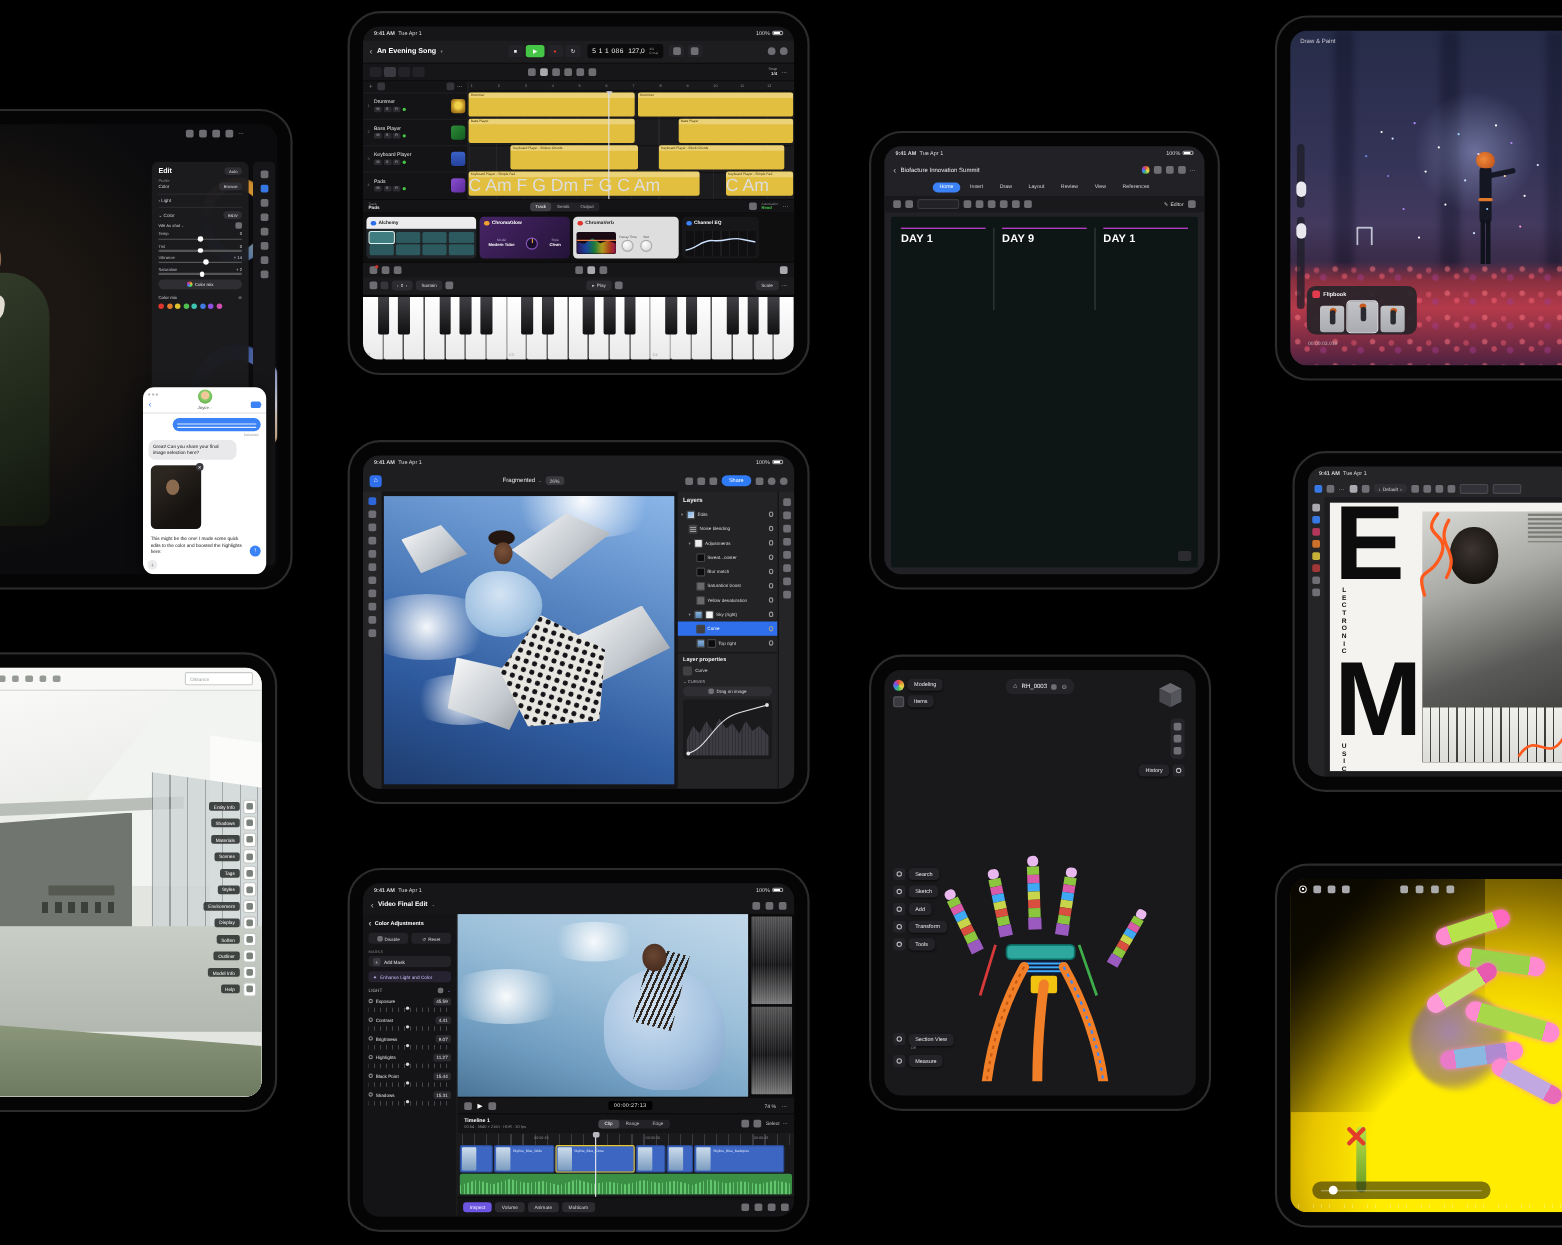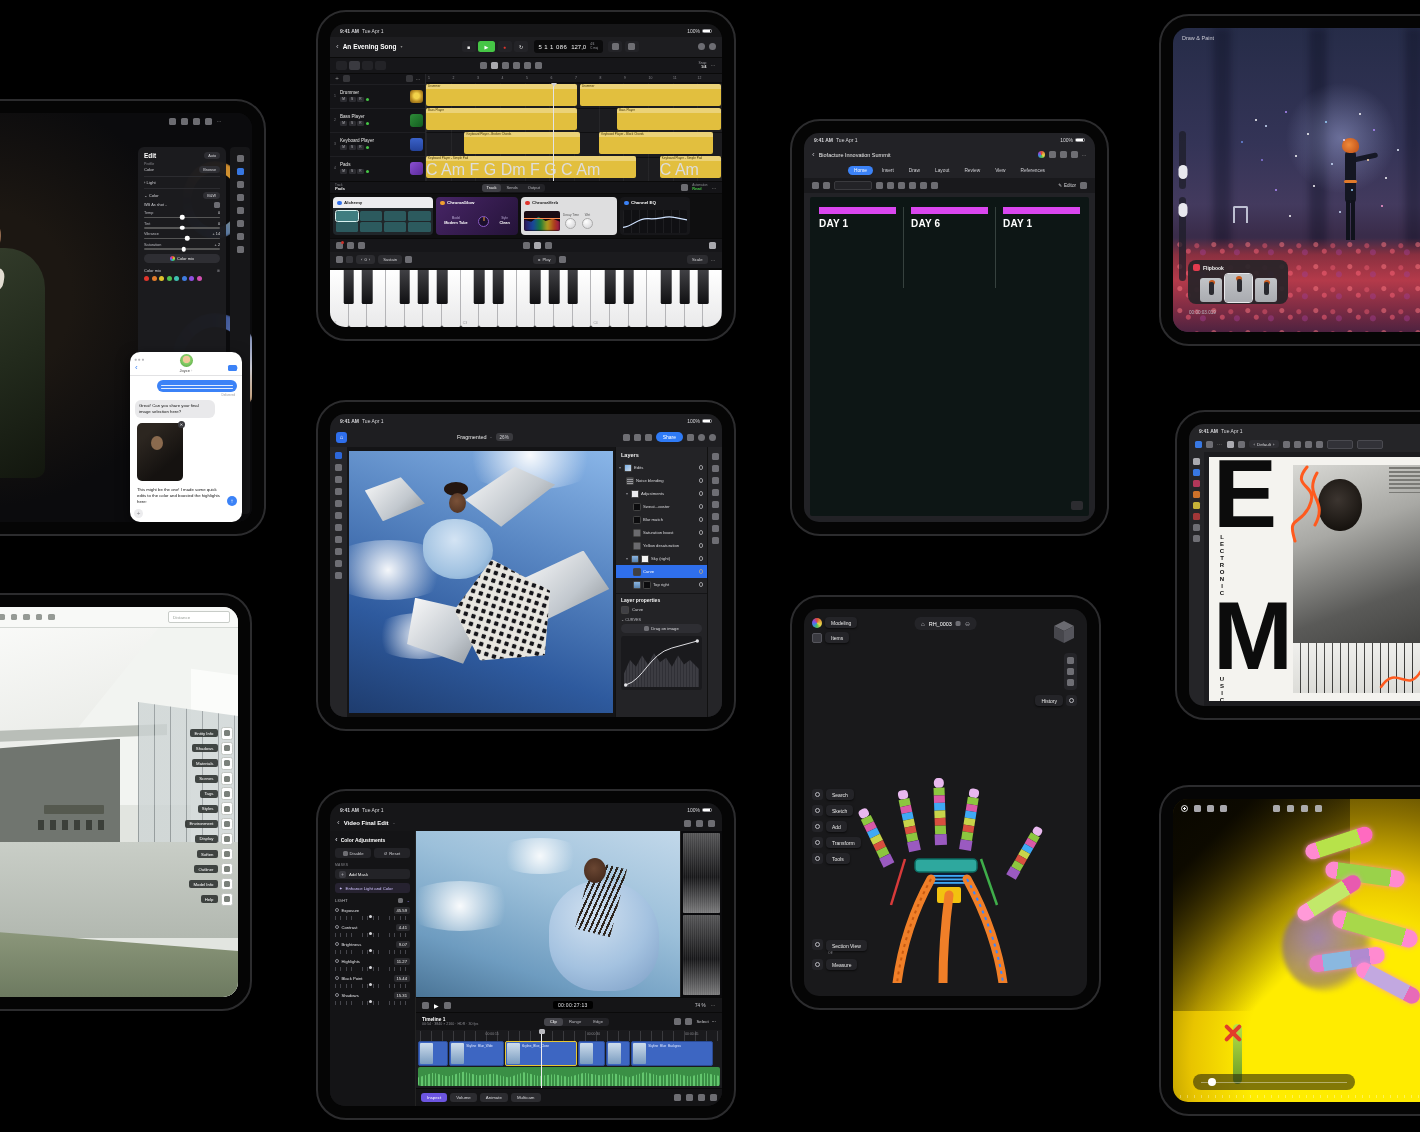--- a/index.html
+++ b/index.html
@@ -201,21 +201,21 @@
 .wd-fmt{height:15px;background:#19191c;display:flex;align-items:center;gap:4px;padding:0 8px}
 .fontbox{width:38px;height:9px;border:.6px solid #3a3a3e;border-radius:2px;background:#232327}
 .wd-editor{margin-left:auto;display:flex;align-items:center;gap:2px;font-size:4.6px;color:#d8d8dc}
 .page{flex:1;margin:4px 6px 6px;background:#0d1615;border-radius:2px;padding:10px 9px;position:relative;overflow:hidden}
 .mast{position:relative;margin-bottom:7px}
 .mast .big{font-family:"Liberation Serif",serif;font-size:37px;font-weight:bold;color:#f4f4ee;letter-spacing:-1.5px;line-height:.9;white-space:nowrap}
 .mast .sub{position:absolute;right:0;bottom:3px;font-size:4.8px;font-weight:bold;letter-spacing:.7px;color:#f4f4ee;background:#0d1615;padding-left:2px}
 .wcols{display:flex;gap:7px}
 .wcol{flex:1;min-width:0}
 .wcol+.wcol{border-left:1px solid #36413e;padding-left:7px}
-.dayh{border-top:7px solid #d946ef;padding-top:4px;font-size:10px;font-weight:bold;color:#fff;letter-spacing:.2px}
+.dayh{border-top:1px solid #d946ef;padding-top:4px;font-size:10px;font-weight:bold;color:#fff;letter-spacing:.2px}
 .sess{margin-top:6px}
 .smeta{font-size:3.1px;font-weight:bold;color:#e8e8e2;letter-spacing:.2px}
 .stitle{font-size:8.3px;font-weight:bold;color:#fff;line-height:.95;letter-spacing:-.2px;margin:1.5px 0 2px}
 .scircle{width:50px;height:50px;border-radius:50%;margin:4px auto 3px}
 .stag{font-size:3.1px;font-weight:bold;color:#fff;margin-top:2px;letter-spacing:.1px}
 .sbody{font-family:"Liberation Serif",serif;font-size:4px;line-height:1.45;color:#c3cbc8;margin-top:1.5px}
 .kbd-dismiss{position:absolute;right:6px;bottom:6px;width:12px;height:9px;border-radius:2px;background:#2c2c30}
 
 #ps{left:316px;top:400px;width:420px;height:331px}
 .ps{background:#1e1e21;padding-top:13px;display:flex;flex-direction:column}
@@ -932,21 +932,21 @@
           <div class="sess">
             <div class="smeta"></div>
             <div class="stitle"></div>
             <div class="scircle"></div>
             <div class="stag"></div>
             <div class="sbody"></div>
           </div>
         </div>
       </div>
             <div class="wcol">
-        <div class="dayh">DAY 6</div>
+        <div class="dayh">DAY 9</div>
         <div>
           <div class="sess">
             <div class="smeta"></div>
             <div class="stitle"></div>
             <div class="scircle"></div>
             <div class="stag"></div>
             <div class="sbody"></div>
           </div>
         </div>
       </div>

